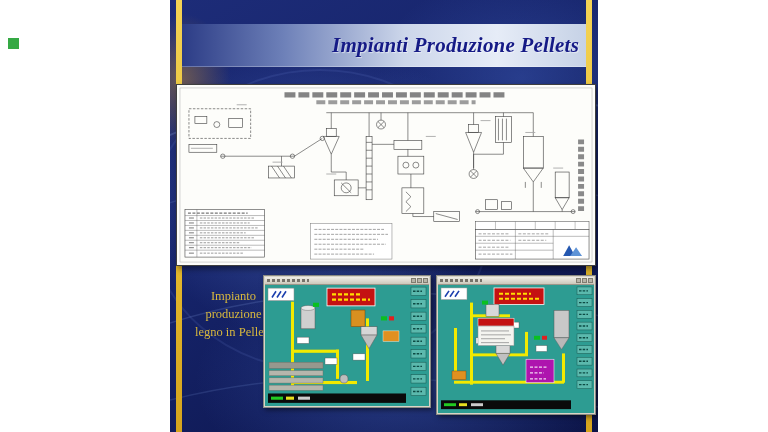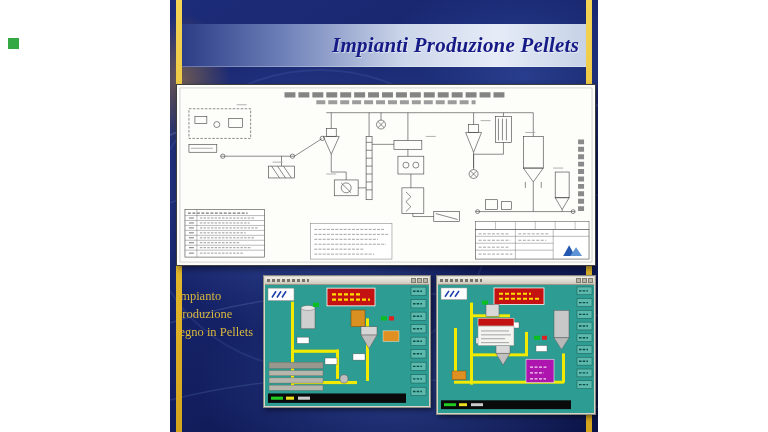--- a/index.html
+++ b/index.html
@@ -8,20 +8,21 @@
 
   .green-marker { position:absolute; left:8px; top:38px; width:11px; height:11px; background:#35a944; }
 
   .slide { position:absolute; left:170px; top:0; width:428px; height:432px; overflow:hidden;
     background:
       radial-gradient(70px 95px at 12px 80px,  rgba(172,126,58,0.55), rgba(172,126,58,0) 70%),
       radial-gradient(260px 210px at 35% 45%, rgba(92,126,215,0.50), rgba(92,126,215,0) 70%),
       radial-gradient(300px 170px at 55% 88%, rgba(72,106,200,0.42), rgba(72,106,200,0) 70%),
       radial-gradient(210px 150px at 82% 18%, rgba(62,92,182,0.45), rgba(62,92,182,0) 70%),
       linear-gradient(150deg, #1d2c78 0%, #16246b 40%, #0b1346 100%);
+    text-align: center;
   }
   .bg-arcs { position:absolute; left:0; top:0; width:428px; height:432px; }
 
   .stripe { position:absolute; top:0; bottom:0; width:6px; z-index:2;
     background:linear-gradient(to bottom,#f4d355 0%, #e8bf33 45%, #d5a41d 100%); }
   .stripe.left  { left:6px; }
   .stripe.right { right:6px; }
 
   .title-band { position:absolute; left:12px; right:12px; top:24px; height:43px; z-index:1;
     background:linear-gradient(90deg, #2c3c86 0%, #6d80b8 25%, #ccd6ea 55%, #e6ecf7 78%, #c6d2e6 100%);

